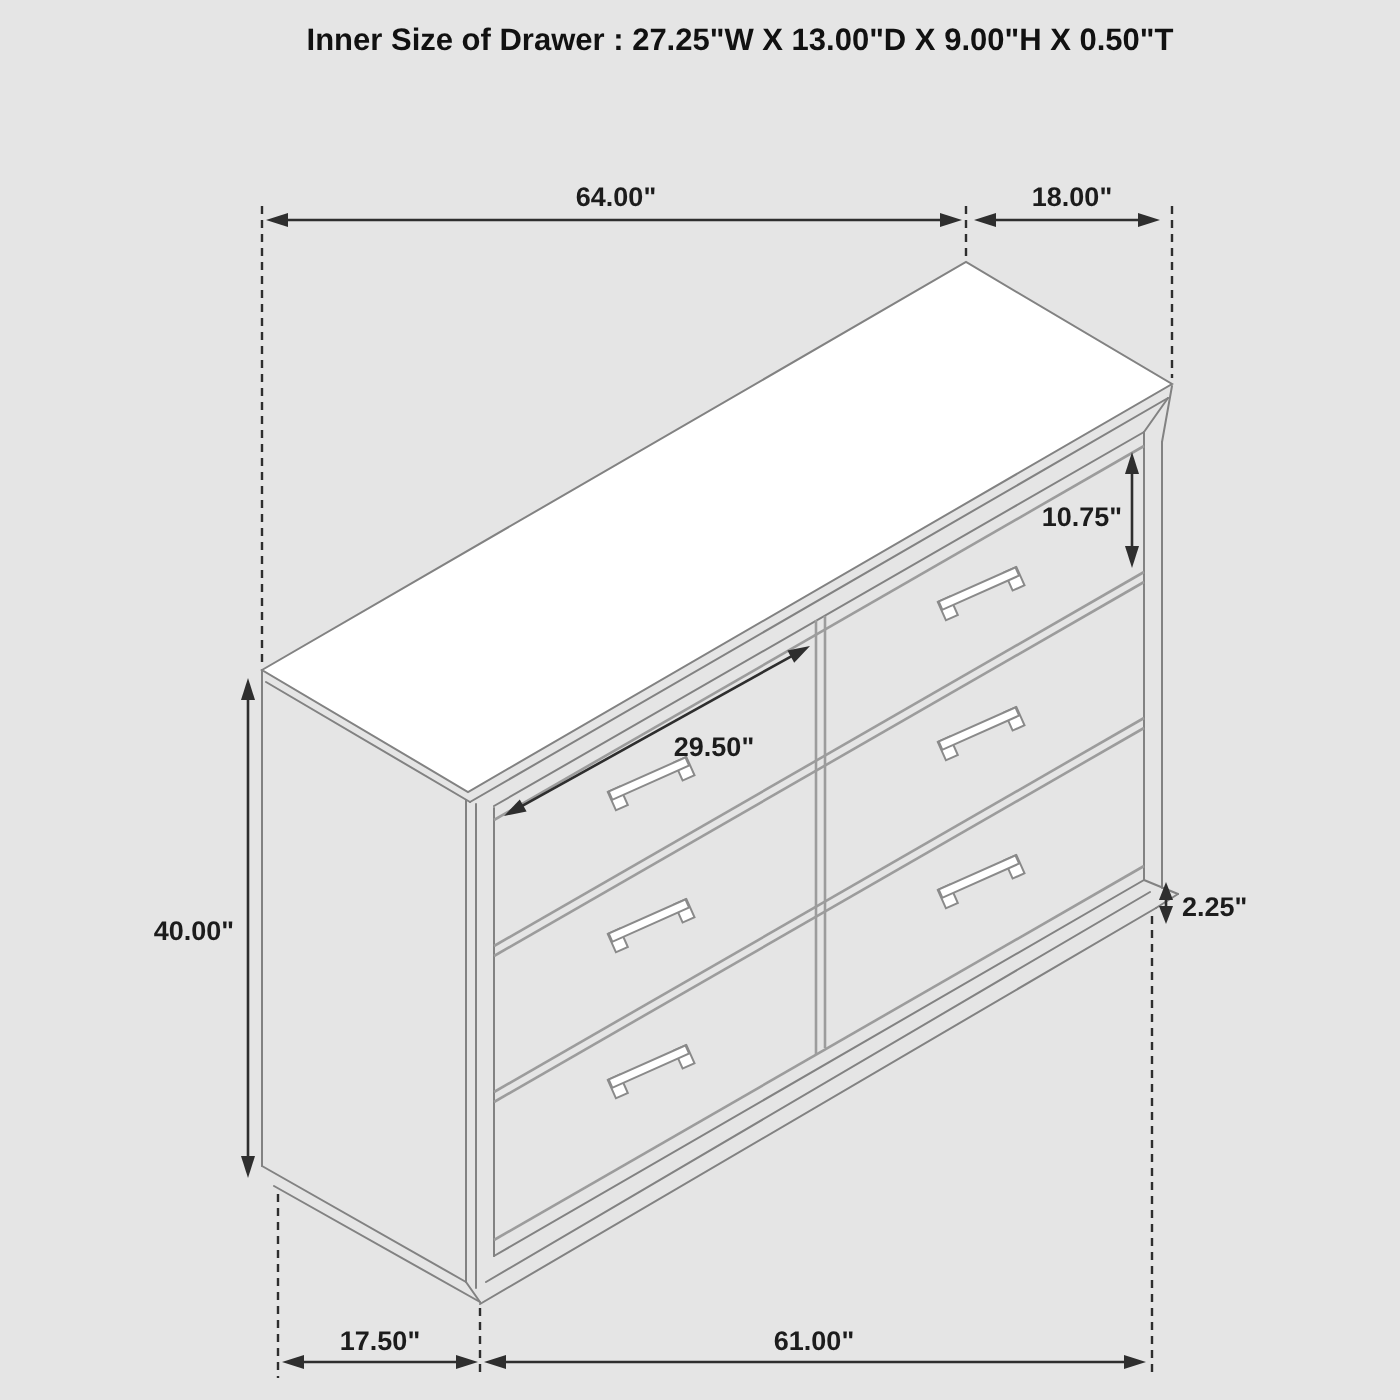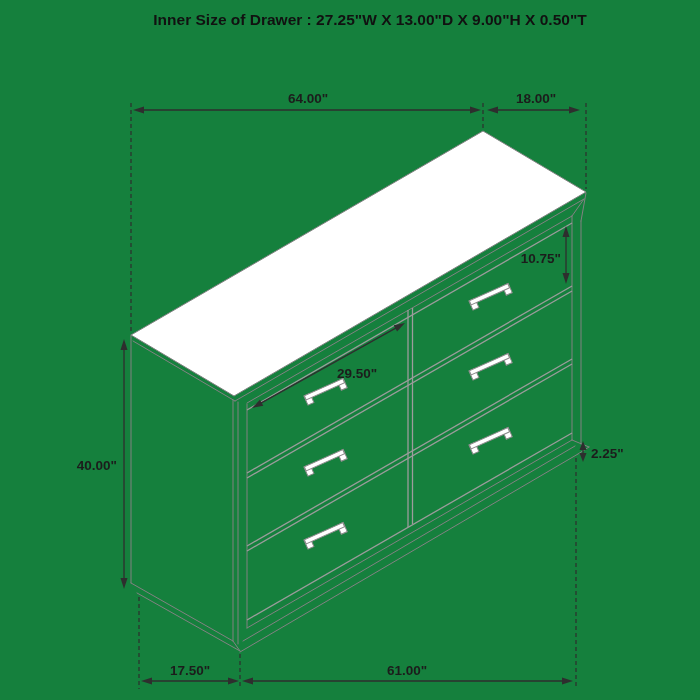--- a/index.html
+++ b/index.html
@@ -1,19 +1,19 @@
 <!DOCTYPE html>
 <html><head>
 <meta charset="utf-8">
 <style>
   html,body{margin:0;padding:0;background:#ffffff;}
   .stage{
     position:relative;
     width:700px;height:700px;
-    background:#15803d;
+    background:#e5e5e5;
     font-family:"Liberation Sans", sans-serif;
     overflow:hidden;
   }
   svg{display:block;}
   .dim-text{
     font-family:"Liberation Sans", sans-serif;
     font-weight:bold;
     font-size:13.5px;
     fill:#1c1c1c;
   }

